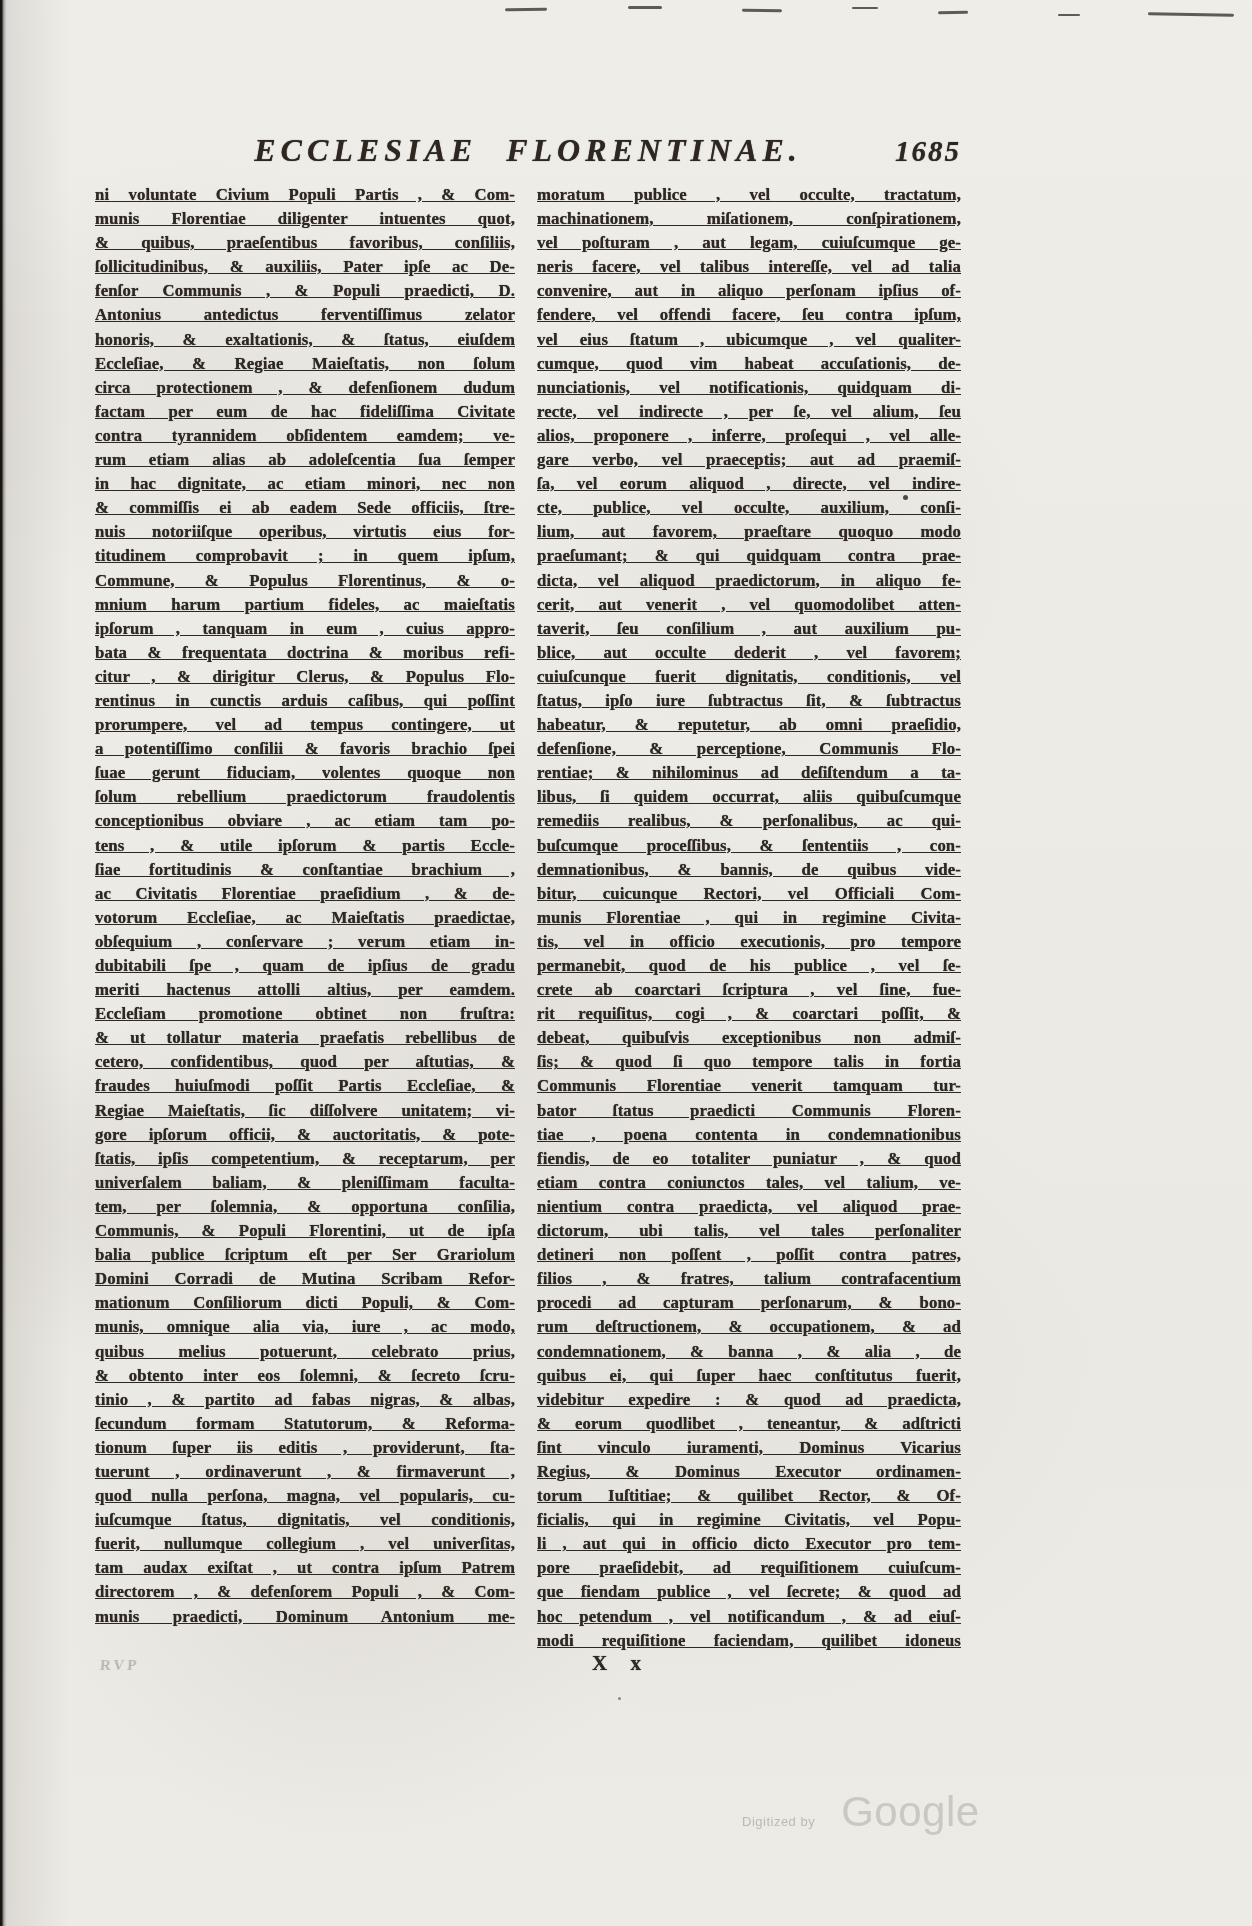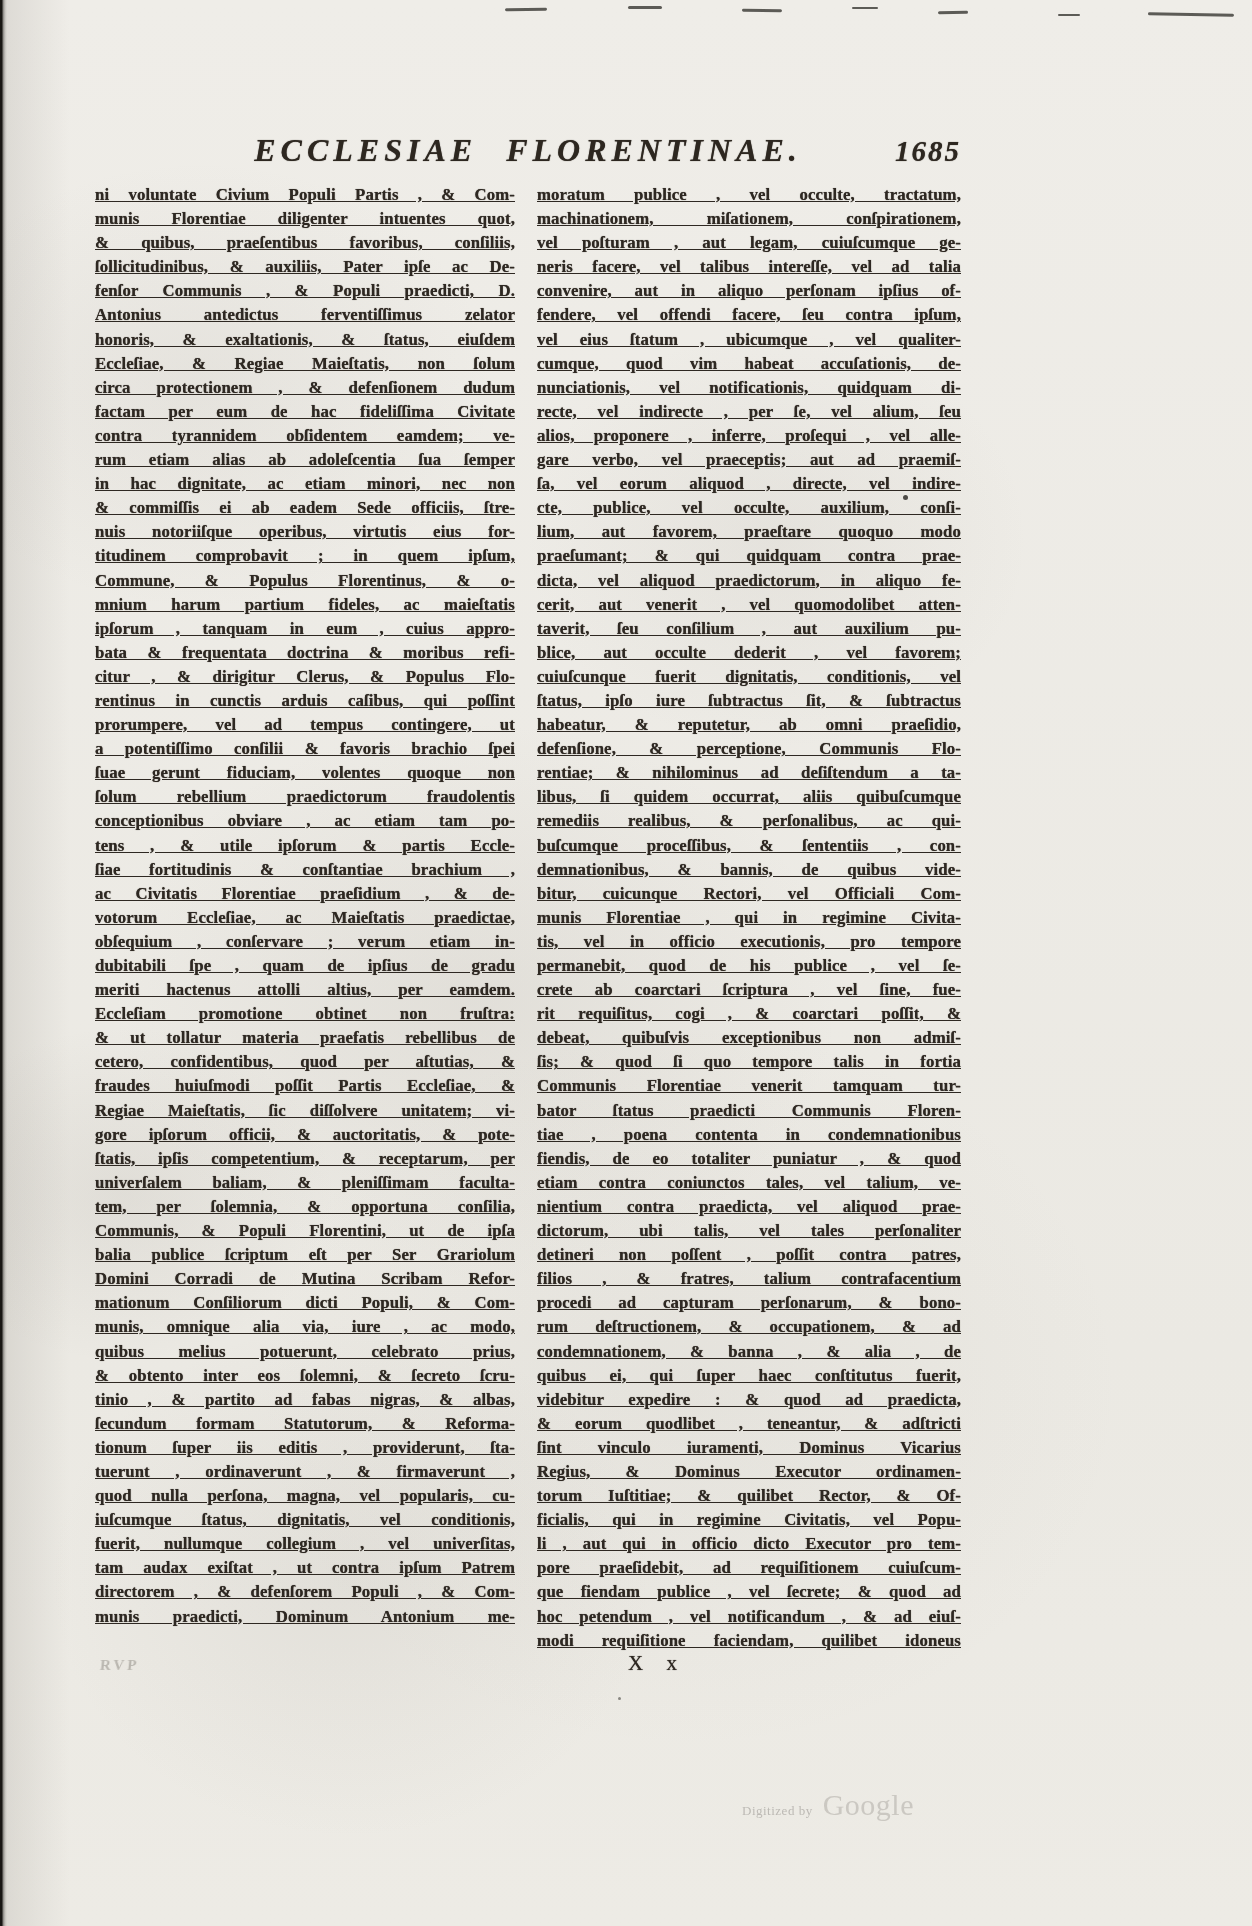--- a/index.html
+++ b/index.html
@@ -36,35 +36,35 @@
   .column{position:absolute;top:183px;color:#2e2822;text-decoration:underline;}
   #col-left{left:95px;width:420px;}
   #col-right{left:537px;width:424px;}
   .column .line{
     font-size:16.8px;line-height:24.1px;height:24.1px;overflow:hidden;
     text-align:justify;text-align-last:justify;
     font-weight:700;letter-spacing:0.1px;
     text-shadow:0 0 0.8px rgba(46,40,34,0.88);
   }
   .signature{
-    position:absolute;left:556px;top:1651px;width:130px;text-align:right;
-    font-size:21px;font-weight:400;letter-spacing:9px;color:#2e2822;
+    position:absolute;left:556px;top:1651px;width:130px;text-align:center;
+    font-size:21px;font-weight:700;letter-spacing:9px;color:#2e2822;
     text-shadow:0 0 1px rgba(46,40,34,0.85);
   }
   .bleed{
     position:absolute;left:100px;top:1657px;font-size:15px;font-weight:700;
     letter-spacing:3px;color:#4a453d;opacity:0.30;filter:blur(0.7px);
     transform:skewX(-6deg);
   }
   .watermark{
-    position:absolute;left:742px;top:1788px;display:flex;align-items:baseline;gap:10px;
-    font-family:Liberation Serif, serif;filter:blur(0.4px);
+    position:absolute;left:742px;top:1788px;display:flex;align-items:baseline;gap:26px;
+    font-family:Liberation Sans, sans-serif;filter:blur(0.4px);
   }
   .watermark .prefix{font-size:13px;color:#bcb9b4;letter-spacing:0.5px;}
-  .watermark .brand{font-size:30px;color:#cbc8c2;letter-spacing:0.5px;}
+  .watermark .brand{font-size:42px;color:#cbc8c2;letter-spacing:0.5px;}
 </style>
 </head>
 <body>
 
 <div id="page">
 
   <div class="edge-shadow"></div>
 
   <div class="dash" style="left:505px;top:8px;width:42px;height:3px;transform:rotate(-1deg);"></div>
   <div class="dash" style="left:628px;top:6px;width:34px;height:3px;"></div>

